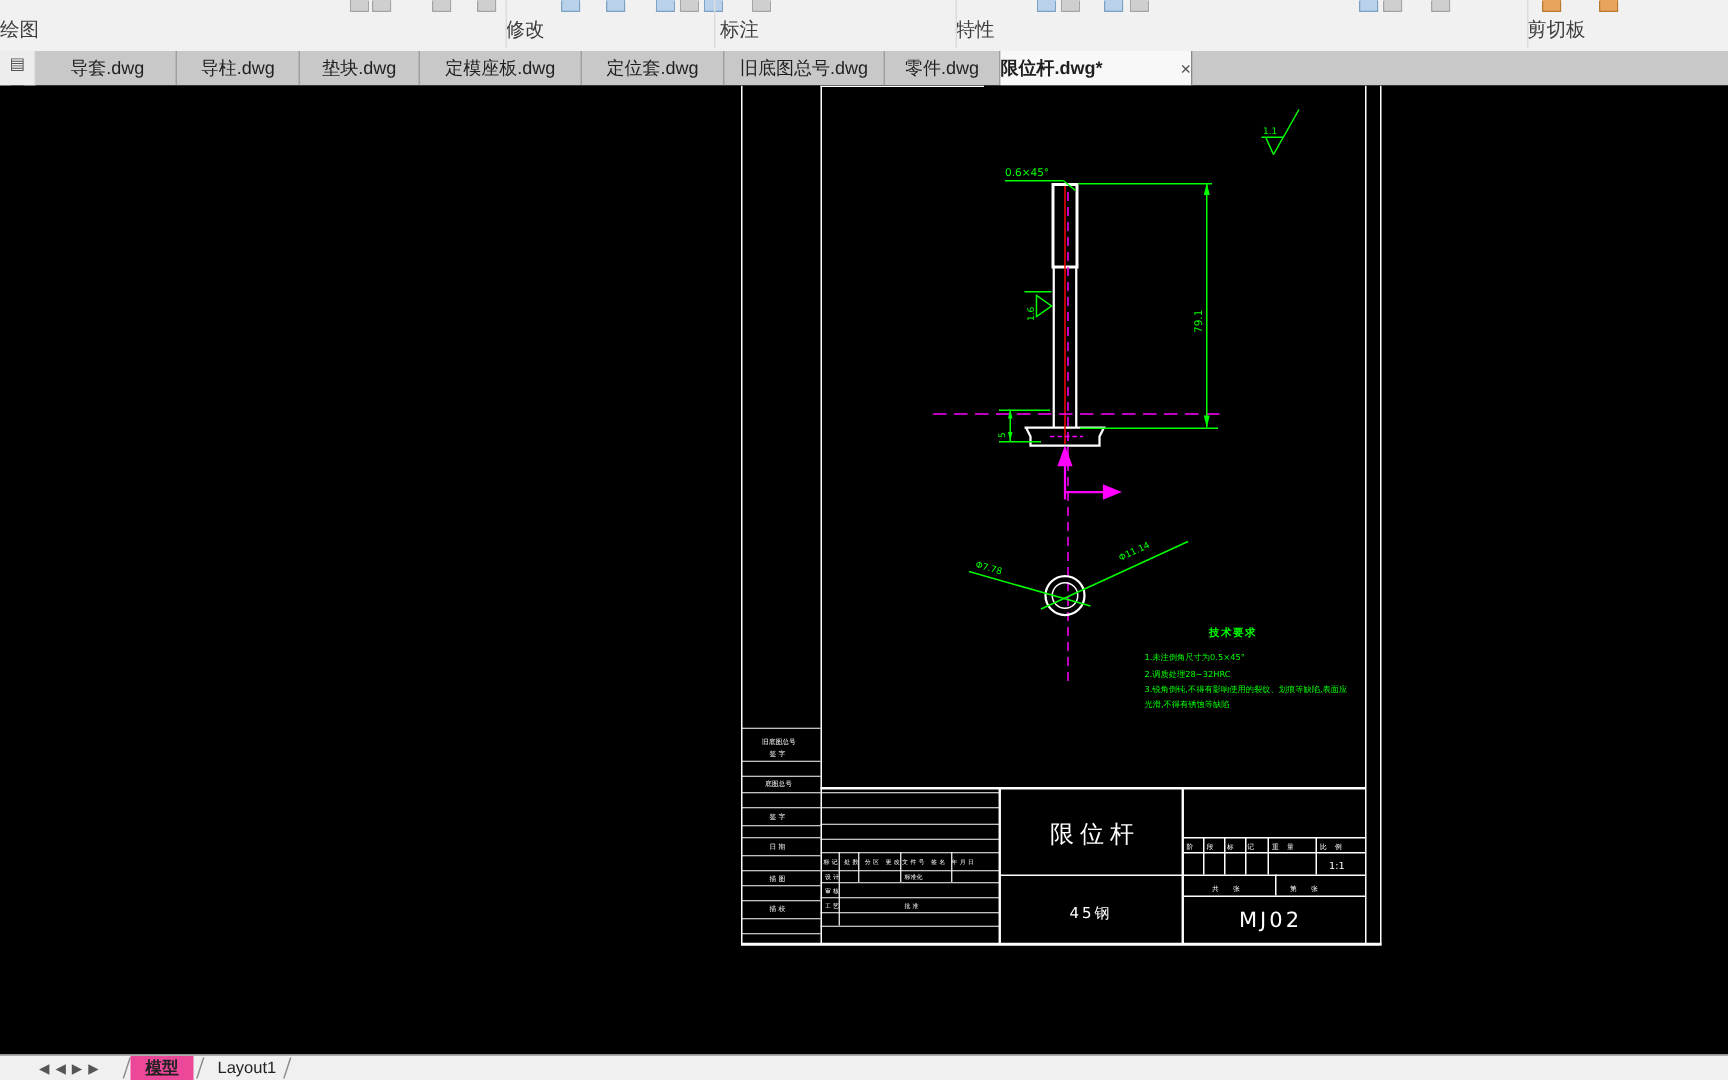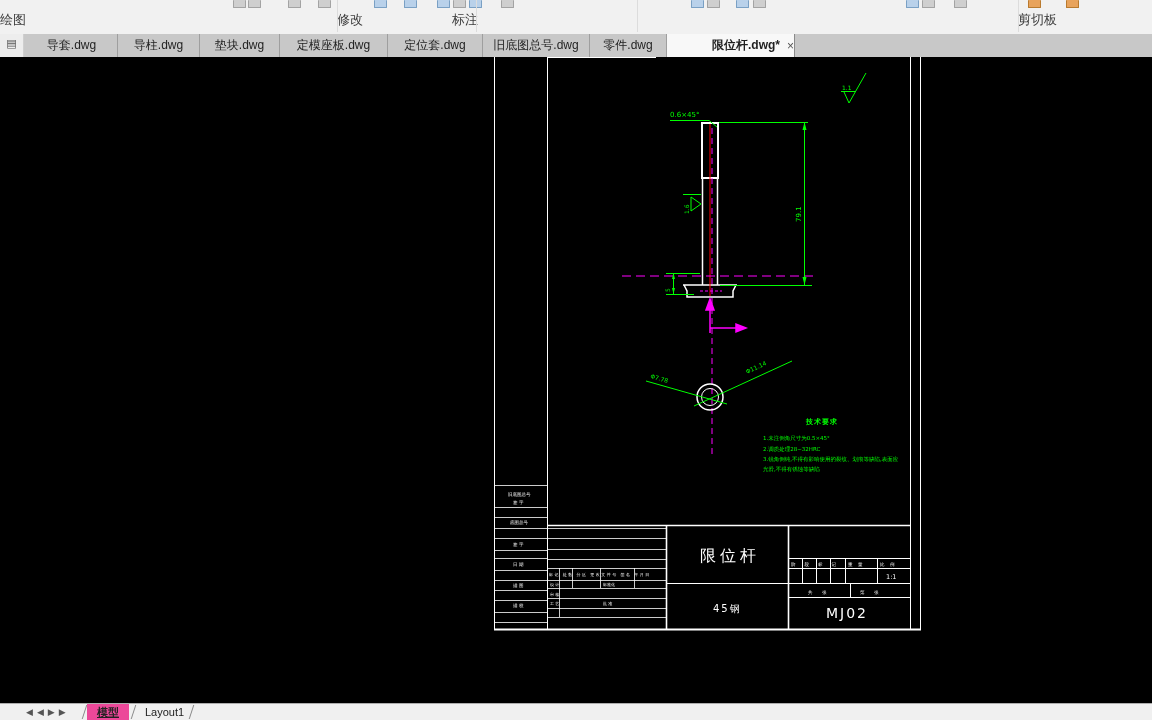--- a/index.html
+++ b/index.html
@@ -13,21 +13,21 @@
   .frag{top:0;height:7px;width:11px;border-radius:1px;}
   .frag.g{background:#cfcfcf;border:1px solid #a3a3a3;border-top:none;}
   .frag.b{background:#b9d1ea;border:1px solid #7aa0c4;border-top:none;}
   .frag.o{background:#e8a35c;border:1px solid #b97a2e;border-top:none;}
   
   #tabbar{left:0;top:34px;width:1152px;height:23px;background:#c8c8c8;padding-left:48px;}
   #tabs{position:absolute;left:26px;top:0;height:23px;display:flex;}
   .ftab{height:23px;line-height:23px;text-align:center;font-size:12px;color:#1f1f1f;
     border-right:1px solid #9f9f9f;box-sizing:border-box;white-space:nowrap;}
   .ftab.active{background:#f8f8f8;font-weight:bold;border-right:1px solid #8a8a8a;
-    display:flex;align-items:center;justify-content:flex-end;gap:7px;}
+    display:flex;align-items:center;justify-content:space-between;gap:7px;}
   .ftab.active .close{font-weight:normal;color:#555;font-size:12px;line-height:12px;}
   
   #lefttools{left:0;top:34px;width:23px;height:62px;background:#ededed;
     border-right:1px solid #cfcfcf;}
   .ltool{width:17px;height:16px;margin:1px 2px 2px 3px;color:#555;font-size:11px;
     line-height:16px;text-align:center;}
   
   #canvas{left:0;top:57px;width:1152px;height:646px;background:#000;}
   svg text{font-family:"DejaVu Sans","Liberation Sans",sans-serif;}
   .wtxt{fill:#ffffff;}
@@ -63,21 +63,22 @@
   <div class="frag b abs" style="left:736px"></div>
   <div class="frag g abs" style="left:753px"></div>
   <div class="frag b abs" style="left:906px"></div>
   <div class="frag g abs" style="left:922px"></div>
   <div class="frag g abs" style="left:954px"></div>
   <div class="frag o abs" style="left:1028px"></div>
   <div class="frag o abs" style="left:1066px"></div>
 
   <div class="rib-label abs" style="left:0;width:337px">绘图</div>
   <div class="rib-label abs" style="left:337px;width:139px">修改</div>
-  <div class="rib-label abs" style="left:452px;width:161px">标注</div>
+  <div class="rib-label abs" style="left:480px;width:161px">标注</div>
+  <div class="rib-label abs" style="left:637px;width:381px">特性</div>
   <div class="rib-label abs" style="left:1018px;width:145px">剪切板</div>
   <div class="rib-sep abs" style="left:337px"></div>
   <div class="rib-sep abs" style="left:476px"></div>
   <div class="rib-sep abs" style="left:637px"></div>
   <div class="rib-sep abs" style="left:1018px"></div>
 </div>
 
 <div id="tabbar" class="abs">
   <div id="tabs">
     <div class="ftab" style="width:92px">导套.dwg</div>

